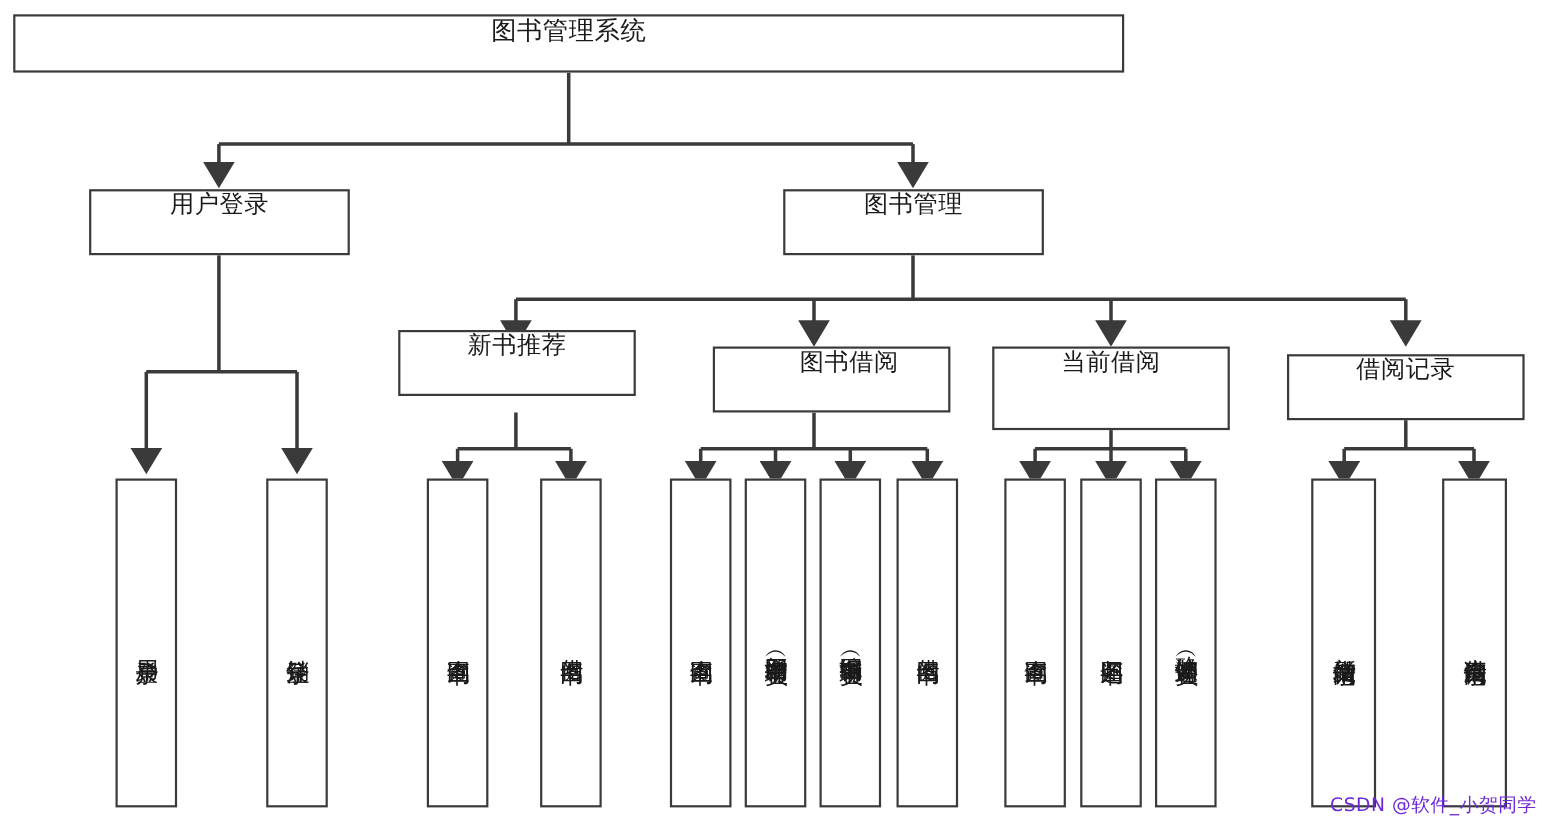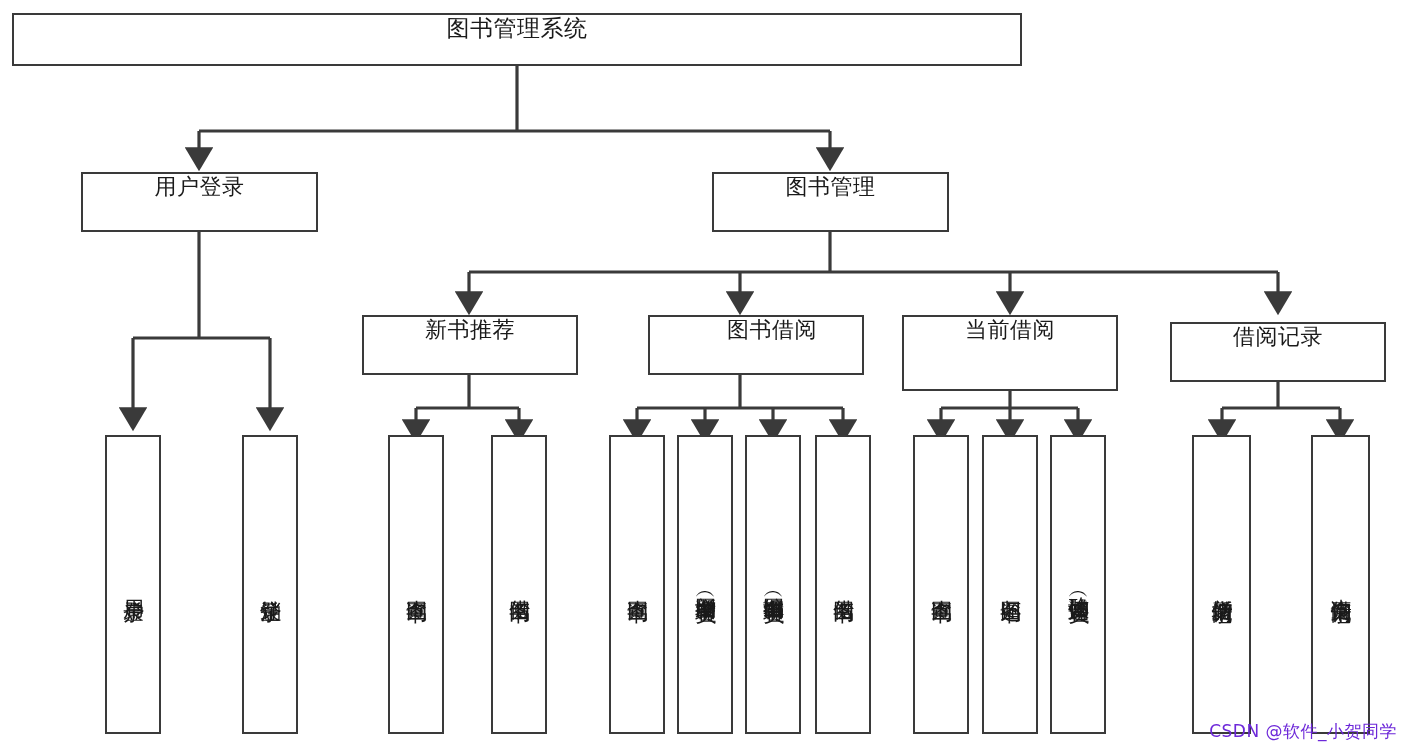--- a/index.html
+++ b/index.html
@@ -132,21 +132,21 @@
   </div>
 
   <div class="node node-branch" style="left:81px; top:172px; width:237px; height:60px;">
     <span class="node-label">用户登录</span>
   </div>
 
   <div class="node node-branch" style="left:712px; top:172px; width:237px; height:60px;">
     <span class="node-label">图书管理</span>
   </div>
 
-  <div class="node node-branch" style="left:362px; top:315px; width:216px; height:60px;">
+  <div class="node node-branch" style="left:362px; top:300px; width:216px; height:60px;">
     <span class="node-label">新书推荐</span>
   </div>
 
   <div class="node node-branch" style="left:648px; top:315px; width:216px; height:60px;padding-left:32px;">
     <span class="node-label">图书借阅</span>
   </div>
 
   <div class="node node-branch" style="left:902px; top:315px; width:216px; height:76px;">
     <span class="node-label">当前借阅</span>
   </div>

